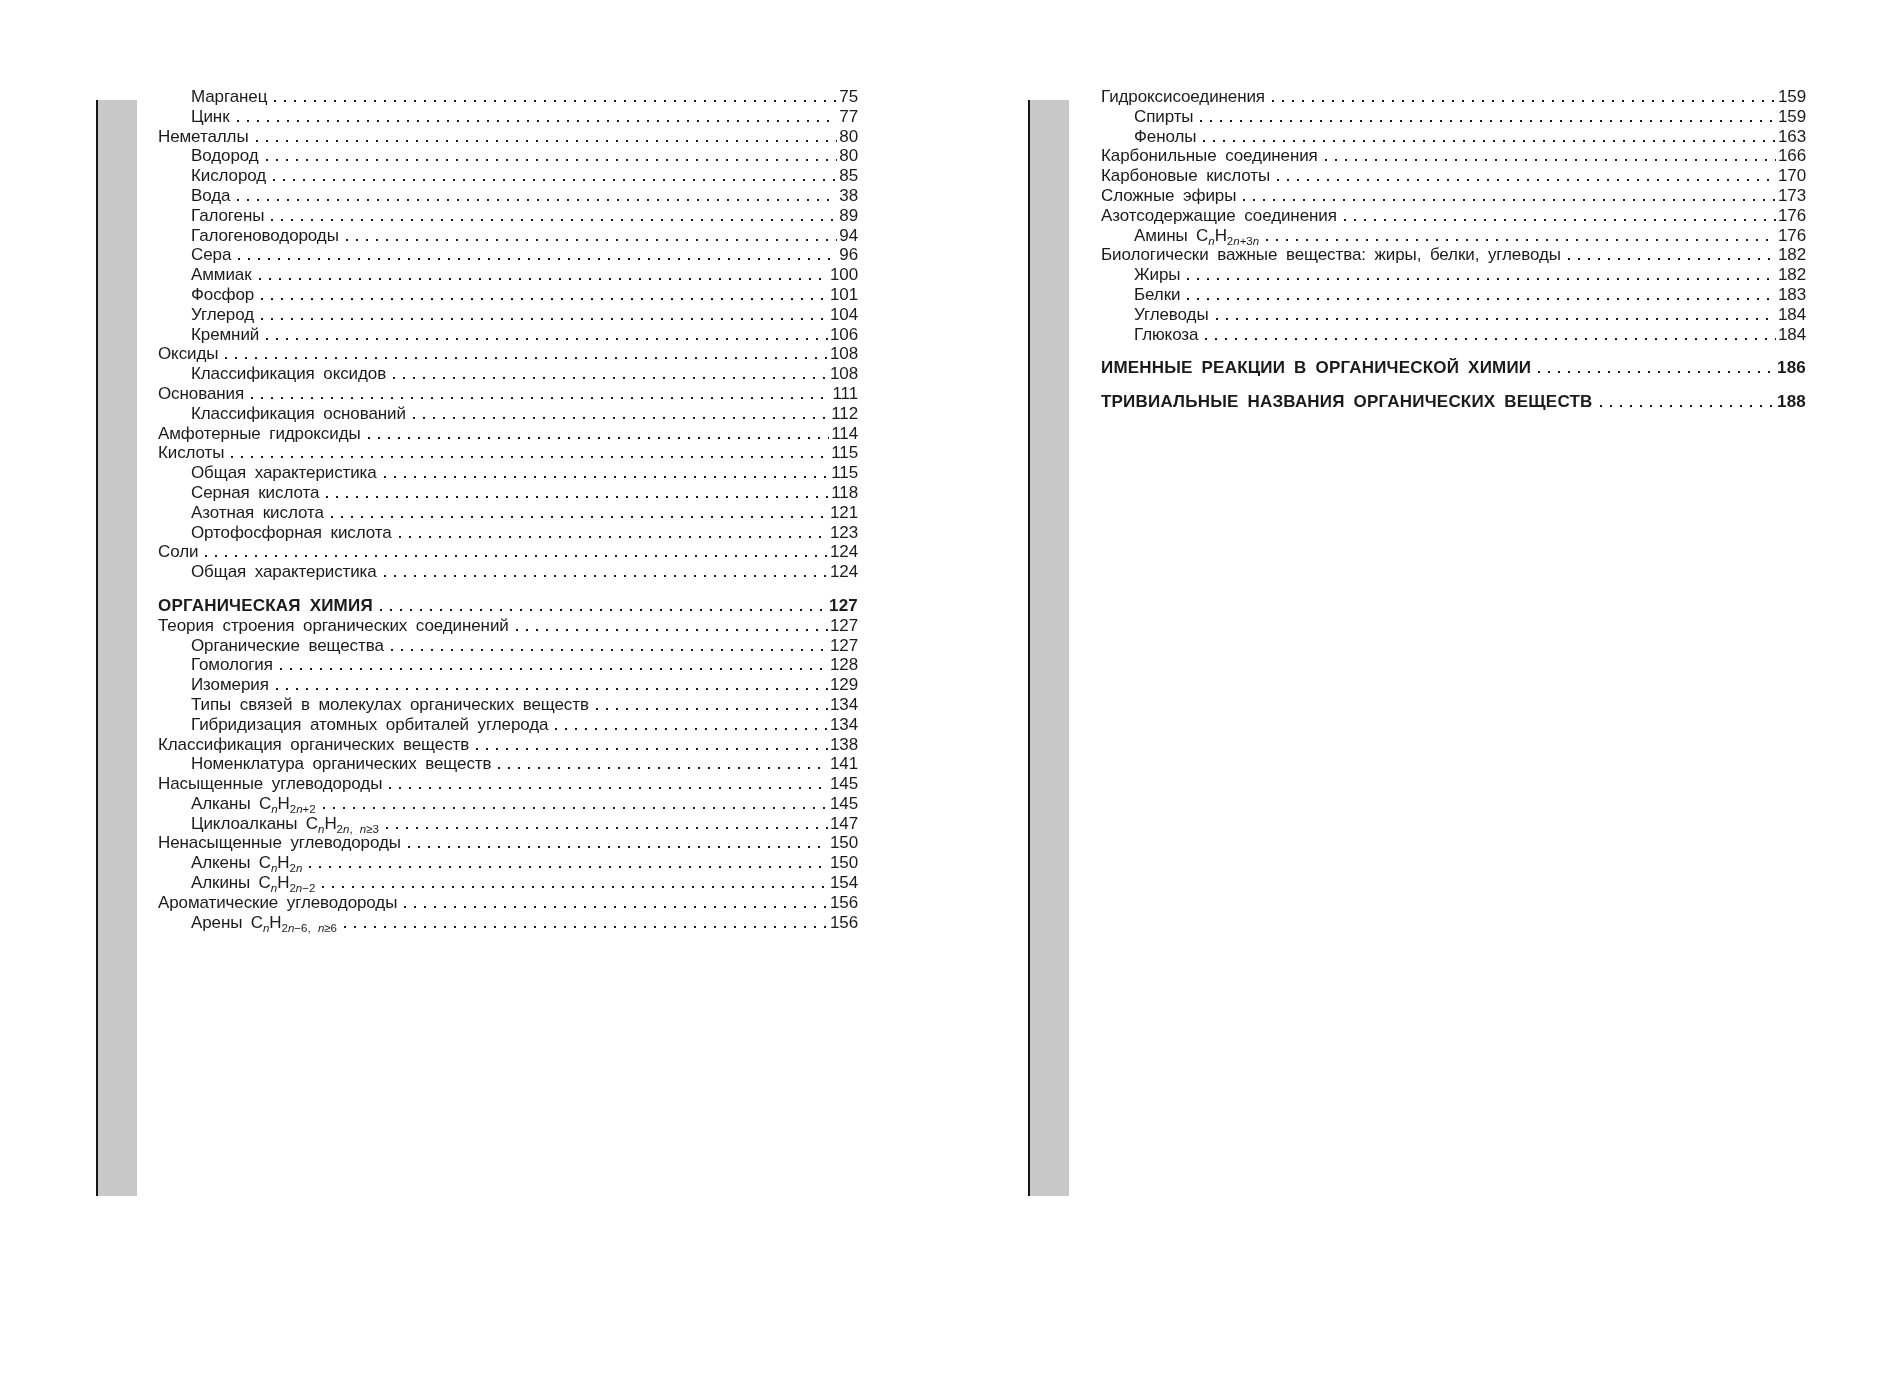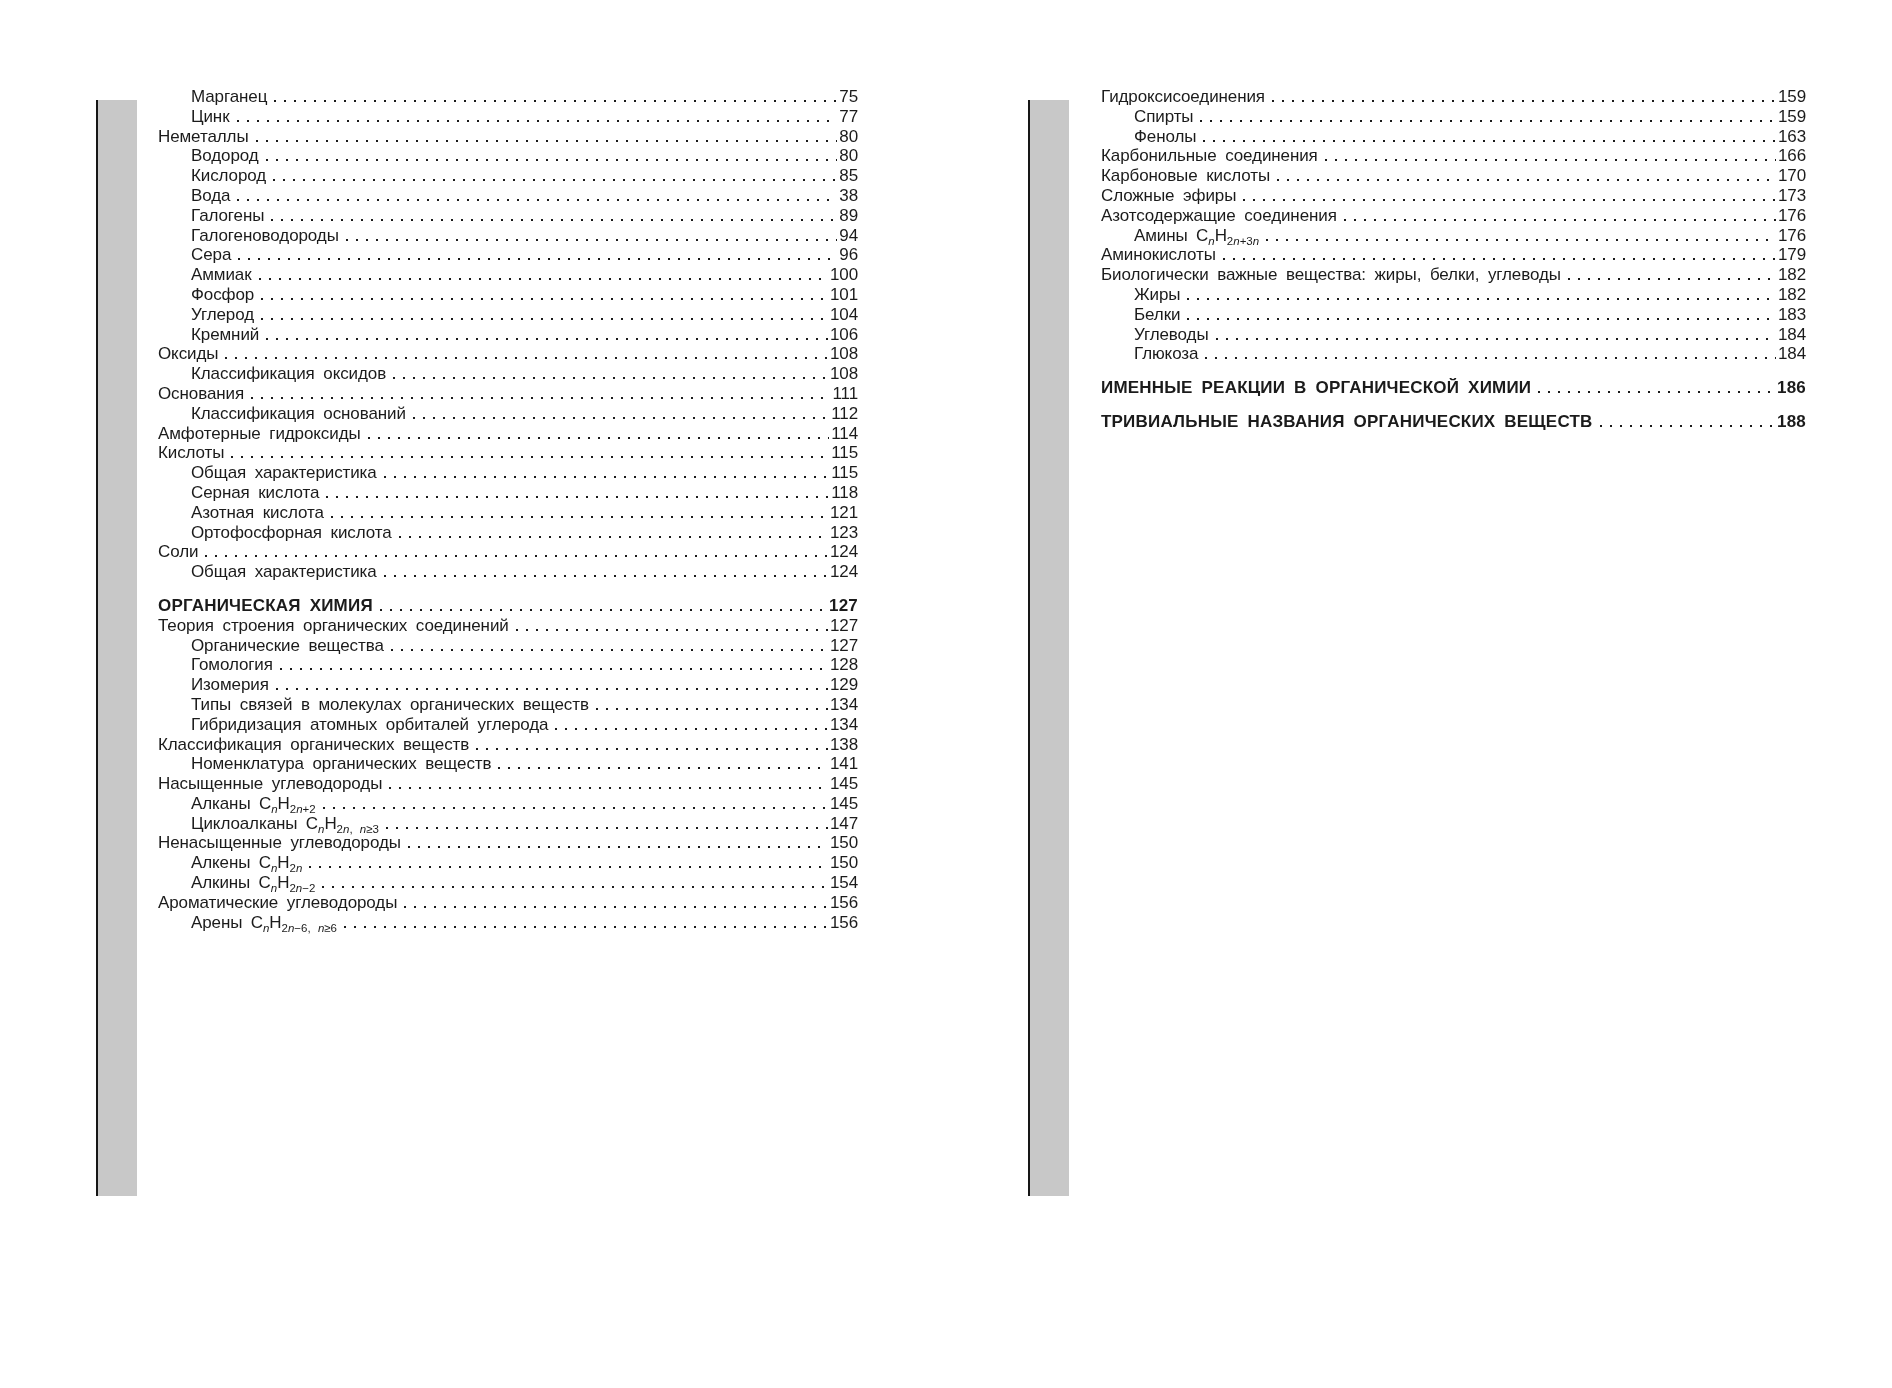--- a/index.html
+++ b/index.html
@@ -298,25 +298,20 @@
         <span class="toc-label">Азотсодержащие соединения</span>
         <span class="leader"></span>
         <span class="toc-page">176</span>
       </div>
       <div class="toc-row indent">
         <span class="toc-label">Амины <span>C</span><sub class="it">n</sub><span>H</span><sub>2</sub><sub class="it">n</sub><sub>+3</sub><sub class="it">n</sub></span>
         <span class="leader"></span>
         <span class="toc-page">176</span>
       </div>
       <div class="toc-row">
-        <span class="toc-label">Аминокислоты</span>
-        <span class="leader"></span>
-        <span class="toc-page">179</span>
-      </div>
-      <div class="toc-row">
         <span class="toc-label">Биологически важные вещества: жиры, белки, углеводы</span>
         <span class="leader"></span>
         <span class="toc-page">182</span>
       </div>
       <div class="toc-row indent">
         <span class="toc-label">Жиры</span>
         <span class="leader"></span>
         <span class="toc-page">182</span>
       </div>
       <div class="toc-row indent">

